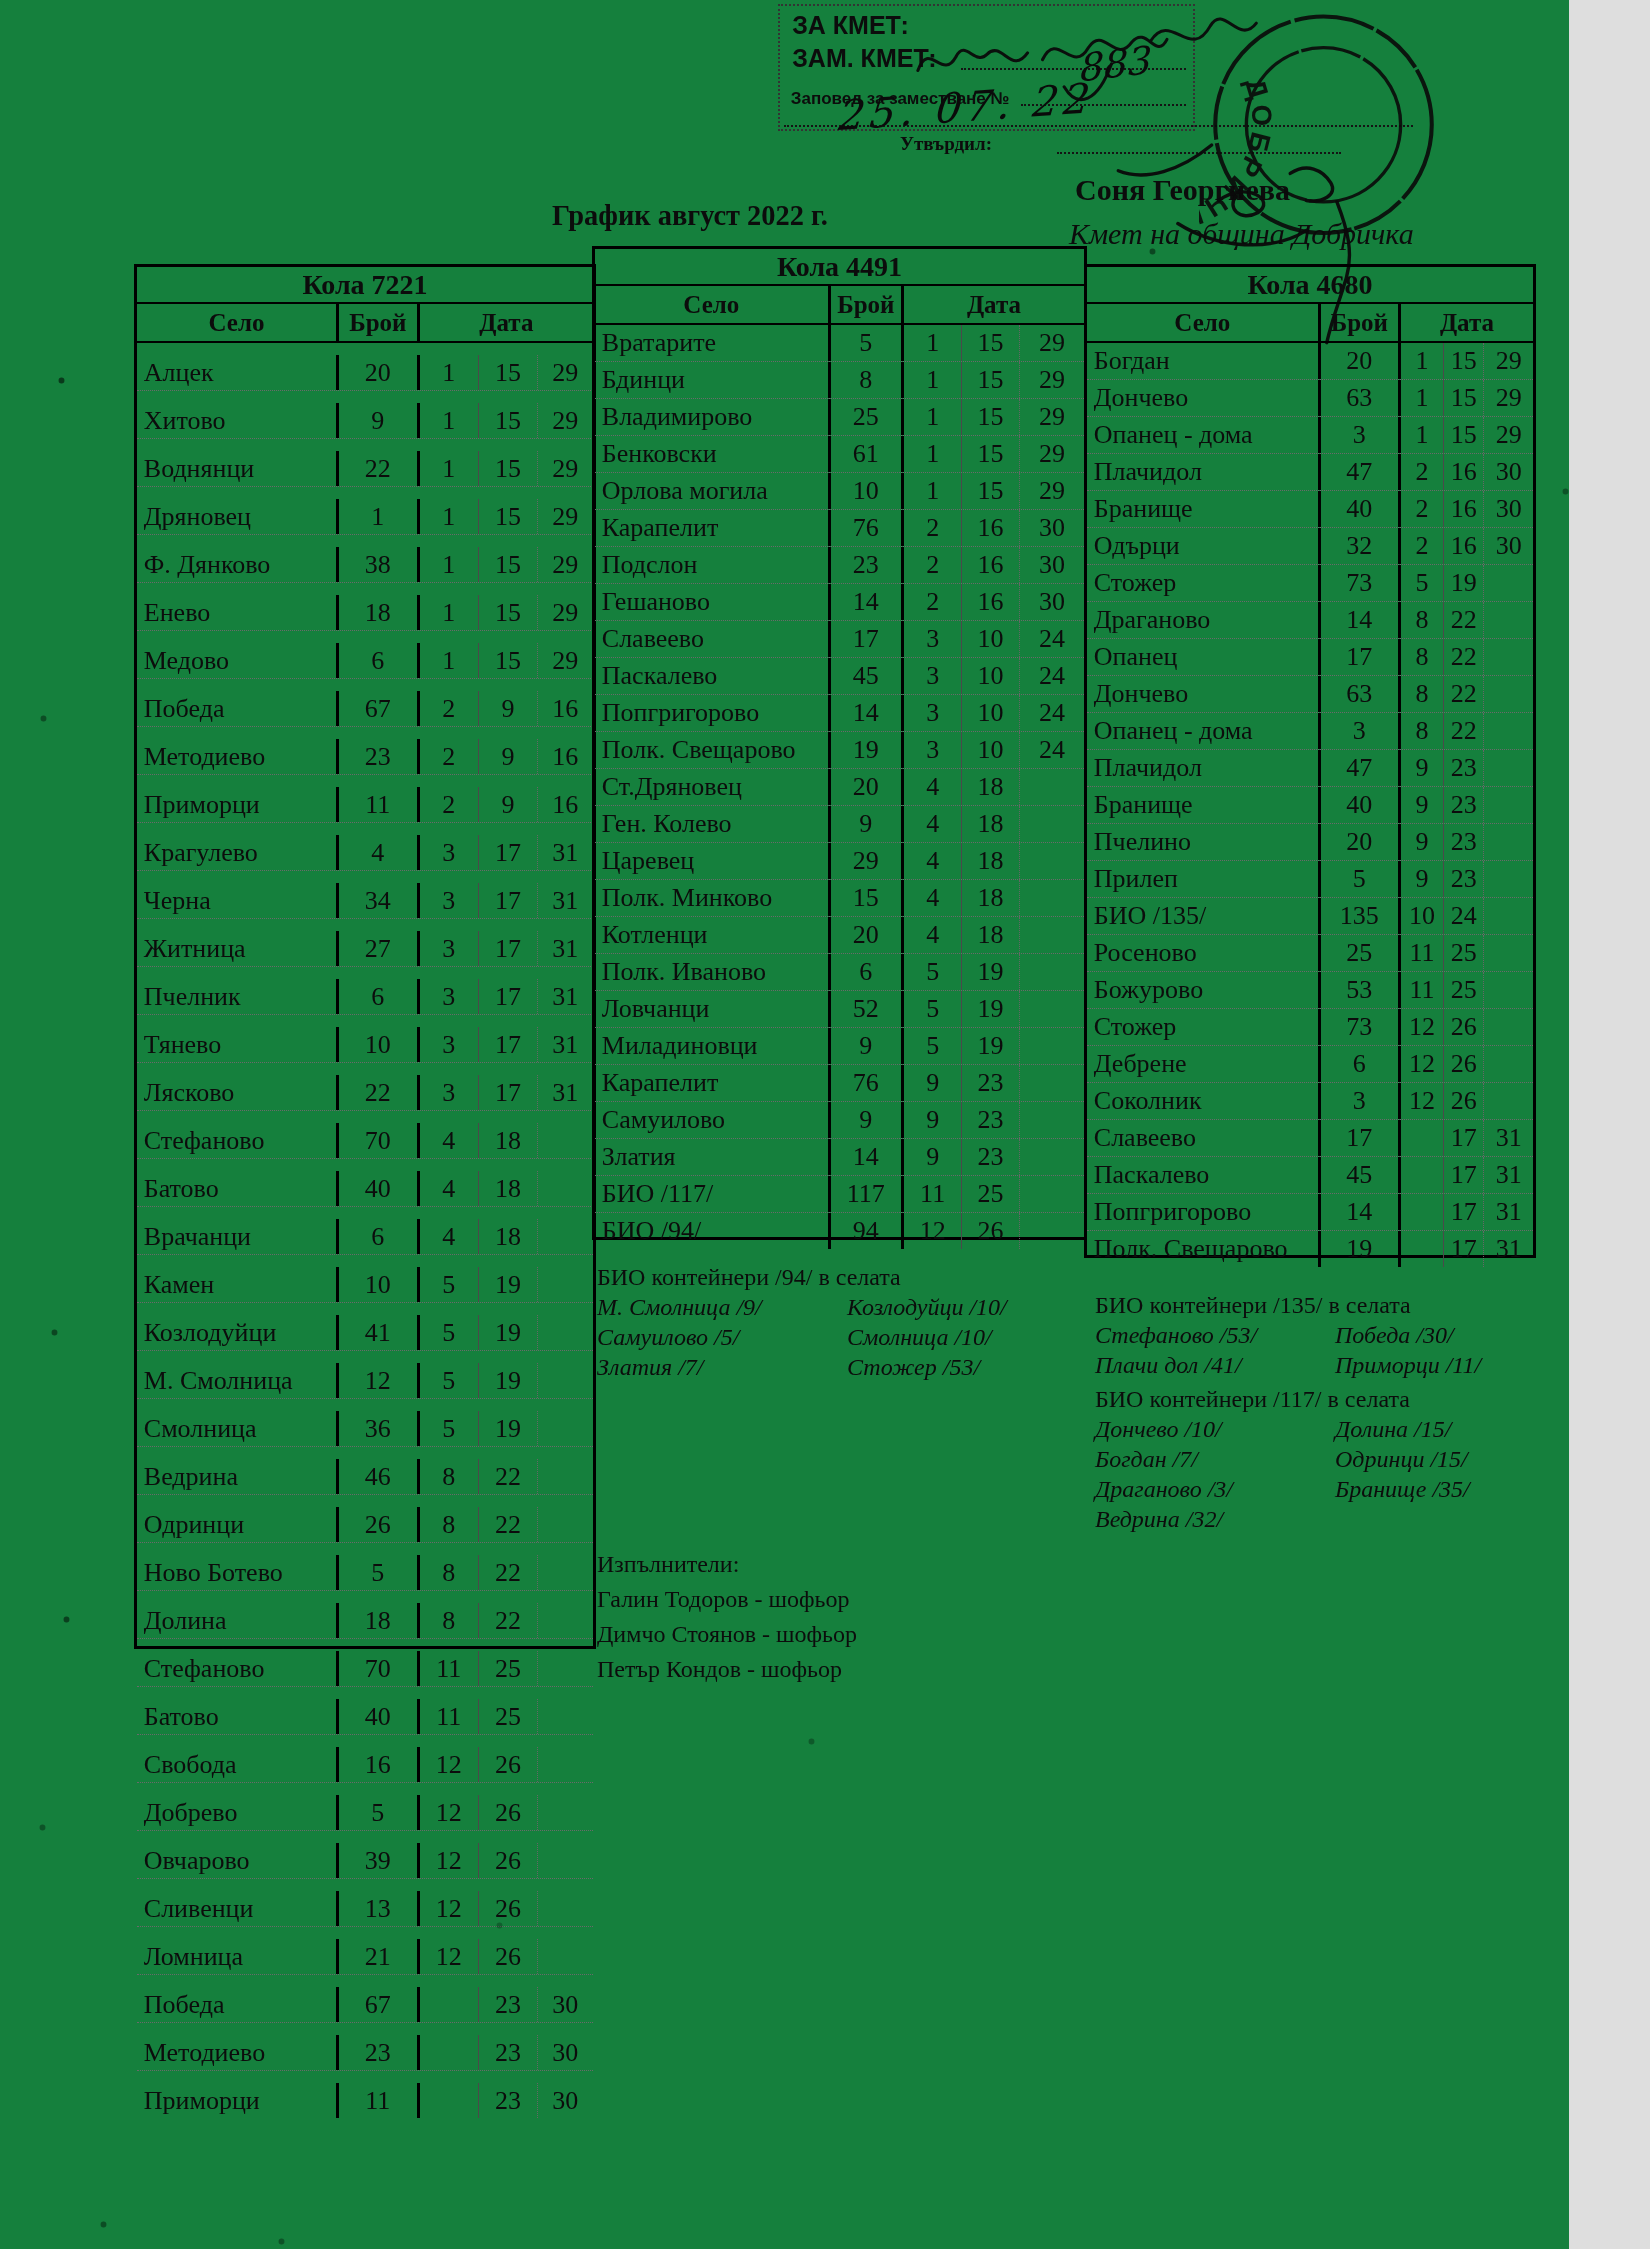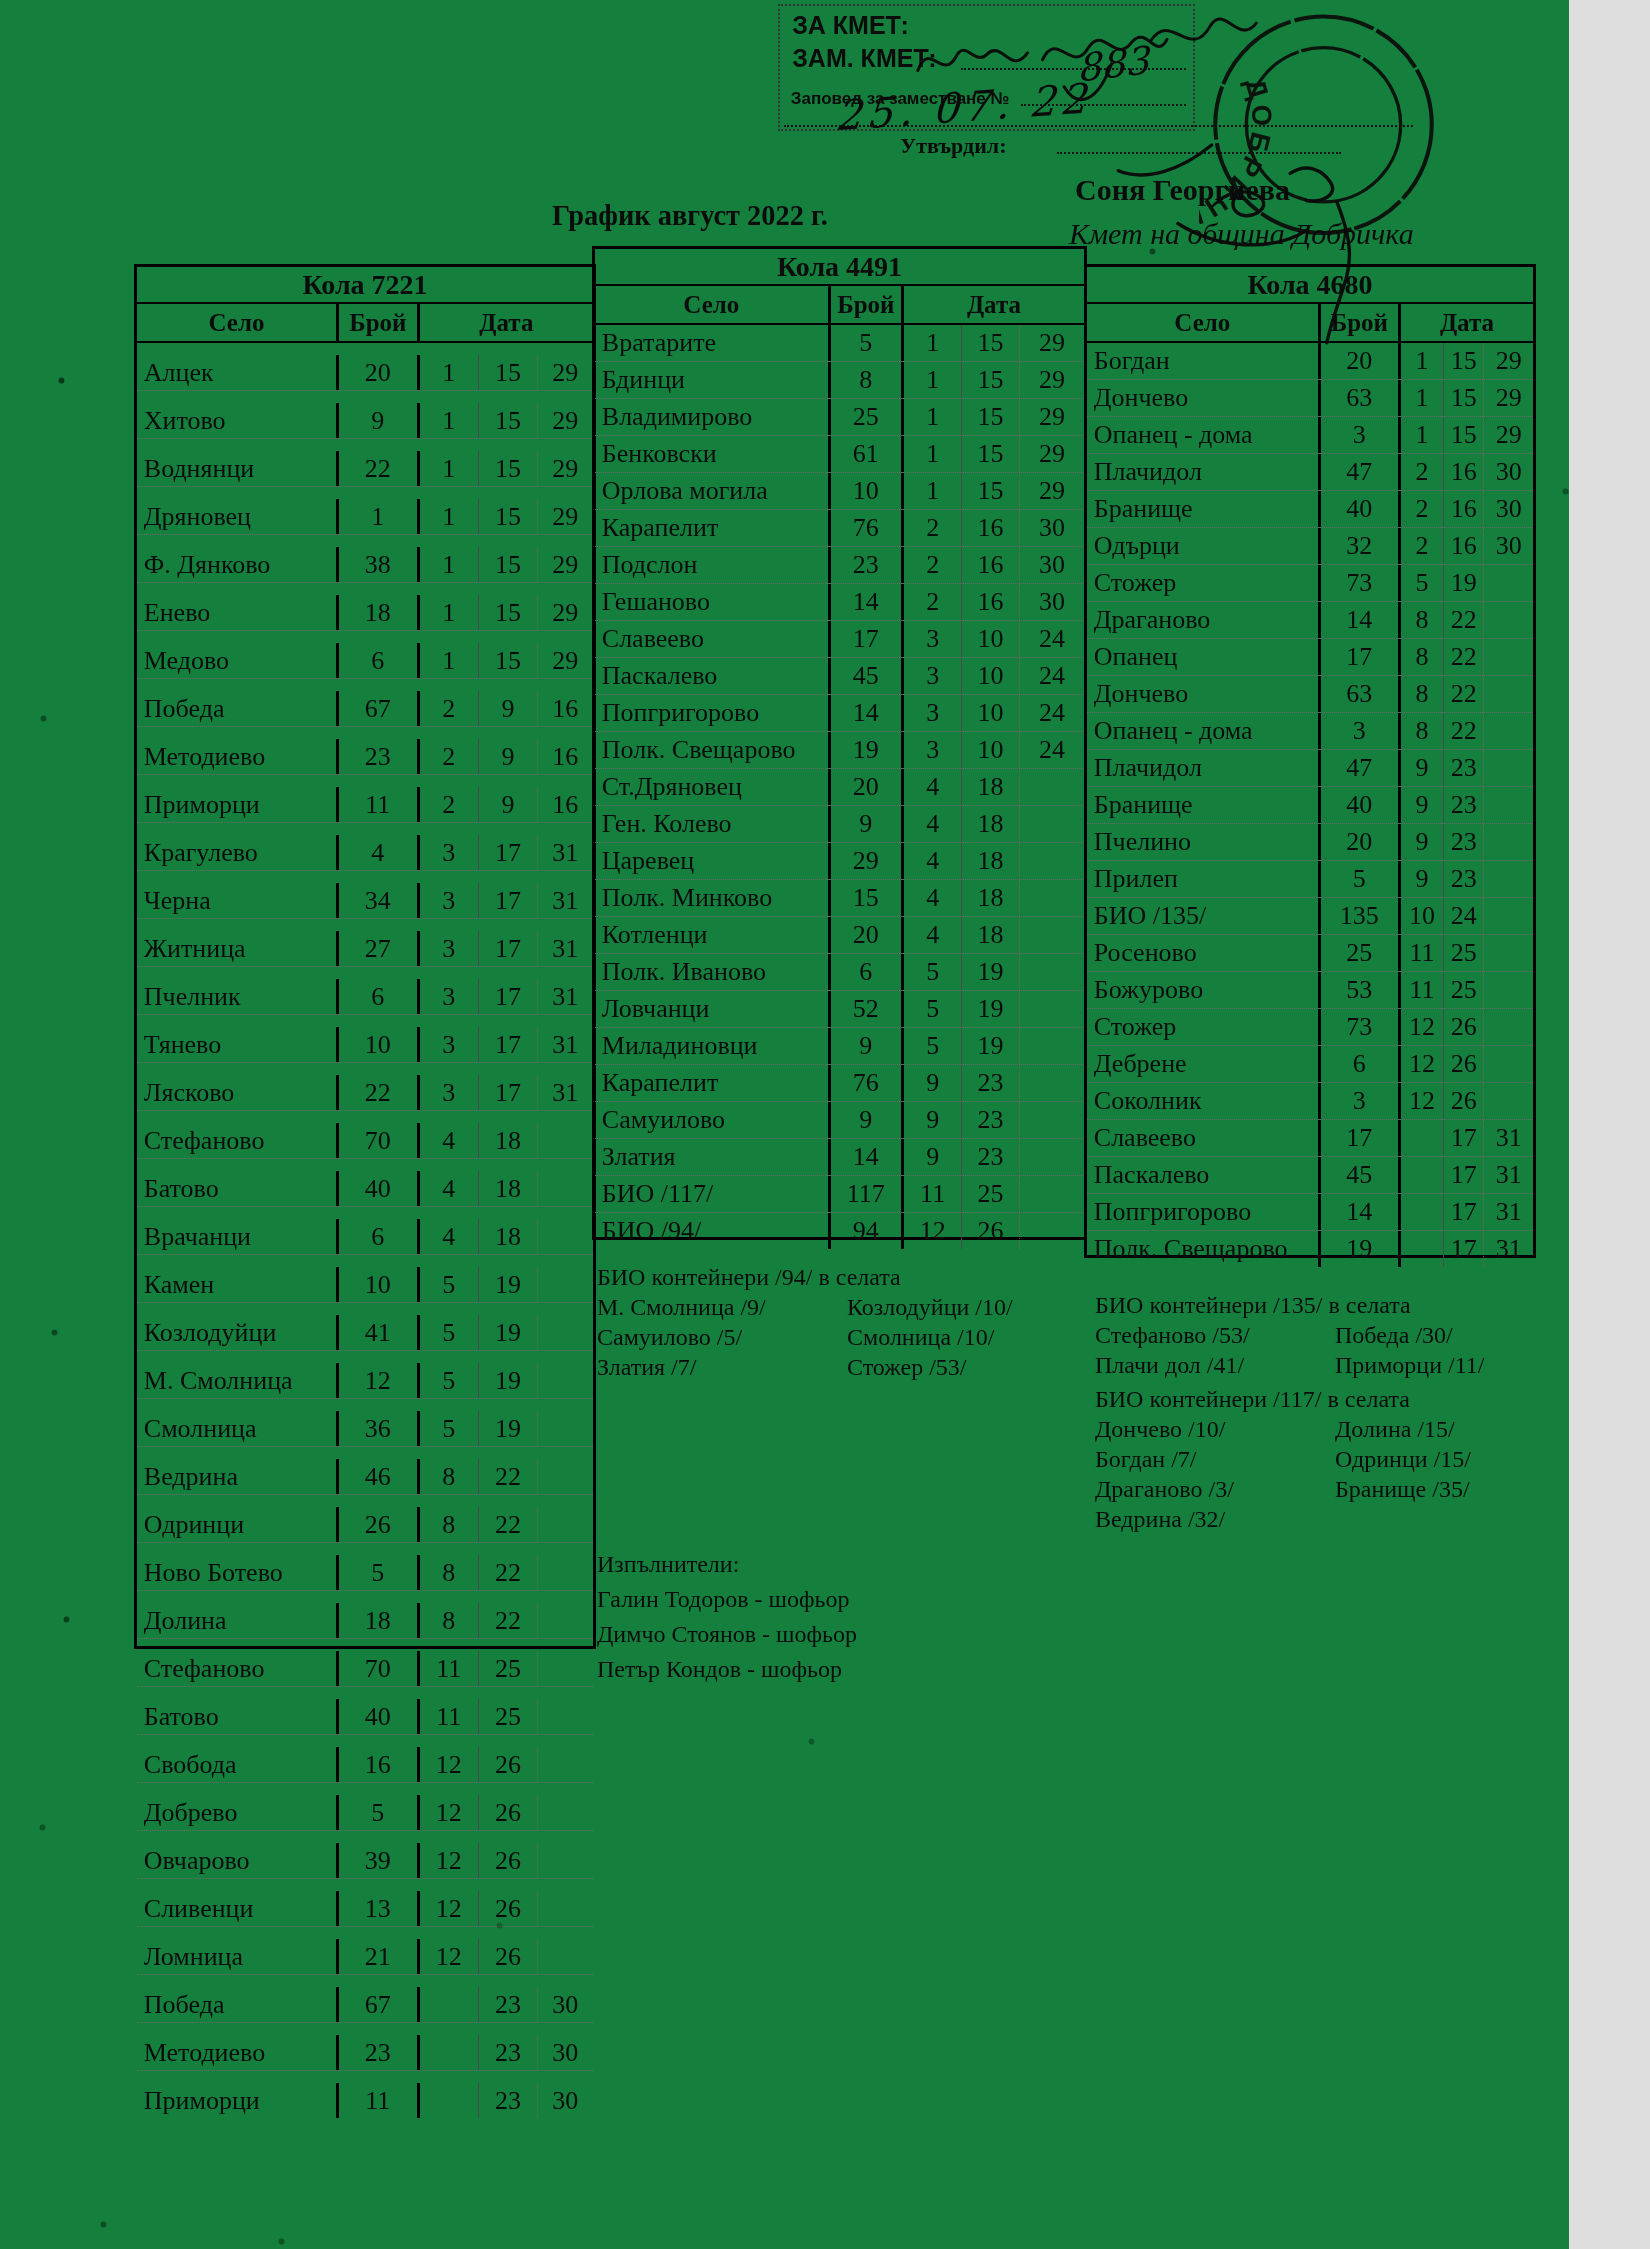--- a/index.html
+++ b/index.html
@@ -13,21 +13,21 @@
   .sb-line{position:absolute;white-space:nowrap;font-weight:bold;}
   .sb1{left:12.2px;top:5.4px;font-size:25px;}
   .sb2{left:12.2px;top:38px;font-size:25px;}
   .sb3{left:10.8px;top:83px;font-size:17px;}
   .dotline{position:absolute;border-bottom:2.7px dotted #141414;height:0;}
   .dl1{left:961px;top:68px;width:225px;}
   .dl2{left:1021px;top:104px;width:165px;}
   .dl3{left:784px;top:125px;width:629px;}
   .dl4{left:1057px;top:152px;width:284px;}
 
-  .approve-label{position:absolute;left:900px;top:133px;font-size:22px;font-weight:bold;white-space:nowrap;}
+  .approve-label{position:absolute;left:900px;top:133px;font-size:19px;font-weight:bold;white-space:nowrap;}
   .approver-name{position:absolute;left:1075px;top:173px;font-size:30px;font-weight:bold;white-space:nowrap;}
   .approver-title{position:absolute;left:1069px;top:217px;font-size:30px;font-style:italic;white-space:nowrap;}
   .doc-title{position:absolute;left:552px;top:200px;font-size:28.4px;font-weight:bold;white-space:nowrap;}
 
   .hw{position:absolute;font-family:"DejaVu Serif",serif;font-style:italic;color:#0a0a0a;white-space:nowrap;}
   .hw883{left:1080px;top:42px;font-size:38px;transform:rotate(-7deg) skewX(-8deg);}
   .hwdate{left:839px;top:83px;font-size:41px;letter-spacing:4.7px;transform:rotate(-4deg) skewX(-10deg);}
 
   .stamp-svg{position:absolute;left:1199px;top:2.7px;width:249px;height:249px;}
   .sig-svg{position:absolute;left:0;top:0;width:1651px;height:420px;}
@@ -56,21 +56,21 @@
   .t2 .thead{grid-template-columns:48.2% 15.0% 36.8%;}
   .t2 .trow{grid-template-columns:48.2% 15.0% 11.9% 11.8% 13.1%;}
 
   .t3{left:1084px;top:264px;width:452px;height:994px;--rh:36px;}
   .t3 .thead{grid-template-columns:52.4% 18.0% 29.6%;}
   .t3 .trow{grid-template-columns:52.4% 18.0% 9.7% 9.0% 10.9%;}
 
   
   .notes{position:absolute;font-size:24px;}
   .notes .line{height:30px;display:flex;align-items:center;white-space:nowrap;}
-  .pair{display:grid;height:30px;align-items:center;white-space:nowrap;}
+  .pair{display:grid;height:30px;align-items:center;white-space:nowrap;font-style:italic;}
   .n2{left:597px;top:1262px;width:487px;}
   .n2 .pair{grid-template-columns:250px 1fr;}
   .n3{left:1095px;top:1290px;width:447px;}
   .n3 .pair{grid-template-columns:240px 1fr;}
   .n3 .gap{height:4.1px;}
   .exec{left:597px;top:1547px;width:501px;}
   .exec .line{height:35px;}
 
   .specks{position:absolute;left:0;top:0;width:2.7px;height:2.7px;border-radius:50%;background:transparent;
     box-shadow:

